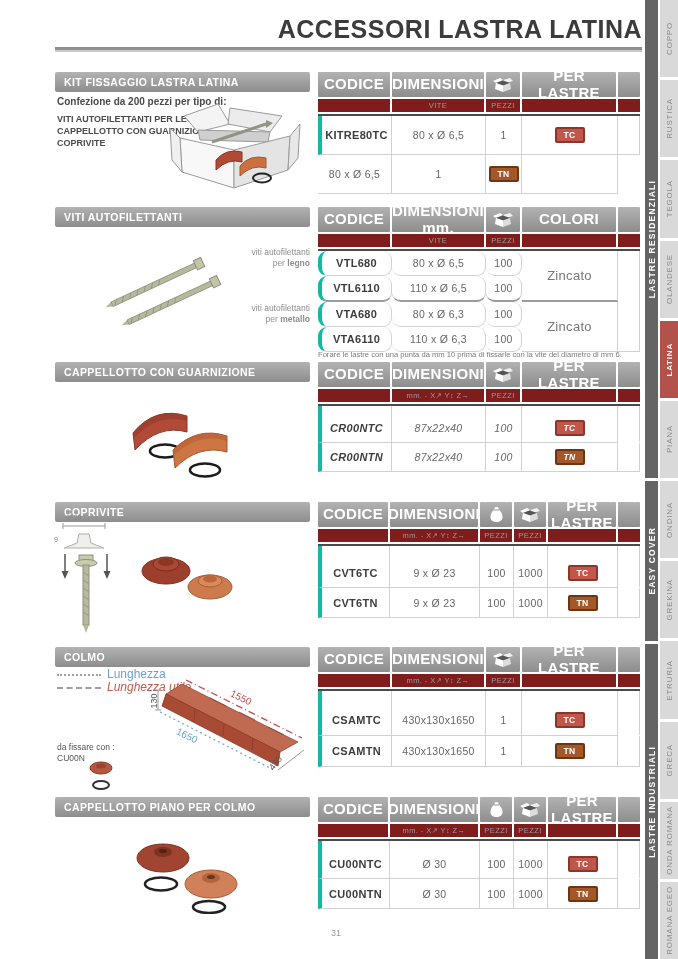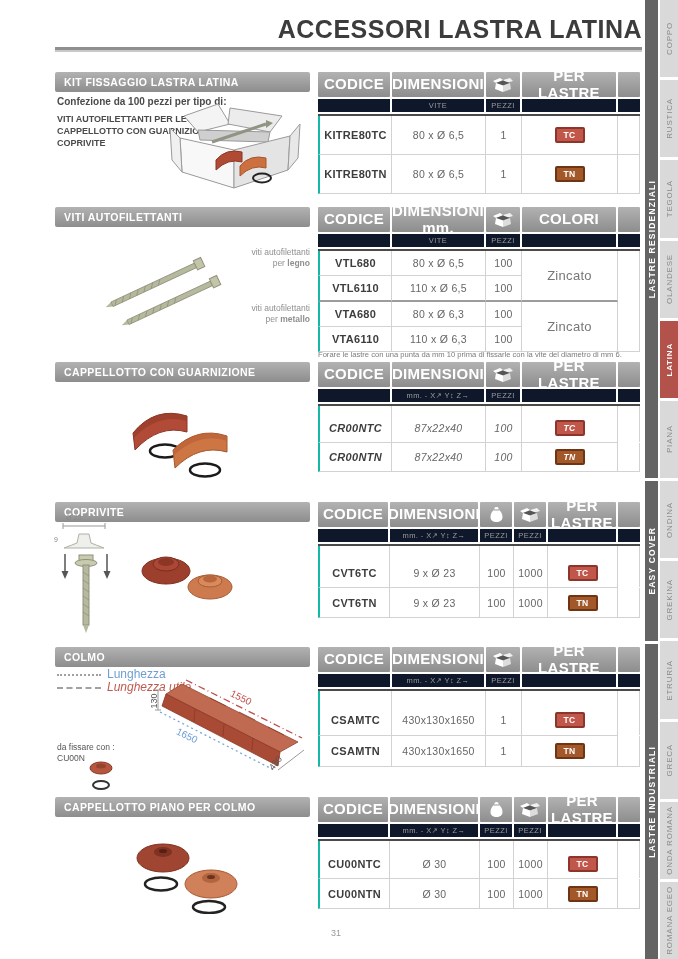--- a/index.html
+++ b/index.html
@@ -22,34 +22,34 @@
   
   .tbl{position:absolute;left:318px;width:322px;}
   .grid{display:grid;}
   .g1{grid-template-columns:74px 94px 36px 1fr 22px;}
   .g2{grid-template-columns:72px 90px 34px 34px 1fr 22px;}
   .th{background:linear-gradient(#b2b2b2,#8d8d8d);color:#fff;font-weight:bold;
       font-size:15px;height:25px;display:flex;align-items:center;justify-content:center;
       text-align:center;margin-right:2px;letter-spacing:.3px;white-space:pre-line;
       line-height:1.1;border-radius:1px;}
   .th.last{margin-right:0;}
-  .ts{background:#0f172a;color:#9a9a9a;font-size:7.5px;height:13px;margin:2px 2px 0 0;
+  .ts{background:#7f1d1d;color:#9a9a9a;font-size:7.5px;height:13px;margin:2px 2px 0 0;
       display:flex;align-items:center;justify-content:center;letter-spacing:.4px;white-space:nowrap;}
   .ts.last{margin-right:0;}
   .dark{grid-column:1/-1;height:2px;background:#4a4a4a;margin-top:2px;}
   .td{border-right:1px solid #d2d2d2;border-bottom:1px solid #d2d2d2;display:flex;
       align-items:center;justify-content:center;color:#666;font-size:10.5px;
       letter-spacing:.3px;background:#fff;}
-  .td.c1{border-left:2px solid #14b8a6;}
+  .td.c1{border-left:4px solid #14b8a6;}
   .cod{font-weight:bold;color:#3d3d3d;font-size:11px;}
   .nb{border-bottom:none;}
   .bsep{border-bottom:2px solid #9c9c9c;}
   .span2{grid-row:span 2;}
   .span4{grid-row:span 4;}
-  .h38{height:38px;} .h24{height:24px;} .h28{height:28px;font-style:italic;} .h29{height:29px;} .h30{height:30px;}
+  .h38{height:38px;} .h24{height:24px;border-radius:9px;} .h28{height:28px;font-style:italic;} .h29{height:29px;} .h30{height:30px;}
   .sp8{height:8px;} .sp12{height:12px;} .sp14{height:14px;}
   .zinc{color:#777;font-size:13px;}
   .badge{min-width:30px;height:16px;padding:0 4px;border-radius:2px;color:#fff;
          font-weight:bold;font-size:8.5px;display:flex;align-items:center;
          justify-content:center;box-sizing:border-box;border:2px solid #000;}
   .footnote{position:absolute;left:318px;top:350px;width:330px;font-size:7.6px;
             color:#7a7a7a;white-space:nowrap;}
 
   
   .s1-intro{position:absolute;left:57px;top:96px;font-size:10px;font-weight:bold;color:#4a4a4a;}
@@ -82,21 +82,21 @@
   .tab.active{background:#b3524a;}
   .tab.active .vtext{color:#fff;font-weight:bold;}
 </style>
 </head>
 <body>
 
 <div class="page-title">ACCESSORI LASTRA LATINA</div>
 <div class="title-rule"></div>
 
 <div class="sec-bar" style="top:72px">KIT FISSAGGIO LASTRA LATINA</div>
-<div class="s1-intro">Confezione da 100 pezzi per tipo di:</div>
+<div class="s1-intro">Confezione da 200 pezzi per tipo di:</div>
 <div class="s1-items">
   <div>VITI AUTOFILETTANTI PER LEGNO</div>
   <div>CAPPELLOTTO CON GUARNIZIONE</div>
   <div>COPRIVITE</div>
 </div>
 <svg class="abs" style="left:170px;top:98px" width="132" height="92" viewBox="0 0 132 92">
   <polygon points="14,18 48,6 60,26 28,34" fill="#f4f4f4" stroke="#9a9a9a"></polygon>
   <polygon points="60,10 112,18 100,34 58,26" fill="#ececec" stroke="#9a9a9a"></polygon>
   <polygon points="28,32 100,34 98,44 30,42" fill="#cfcfcf" stroke="#9a9a9a"></polygon>
   <polygon points="10,40 64,52 64,90 12,74" fill="#f8f8f8" stroke="#9a9a9a"></polygon>
@@ -129,21 +129,20 @@
     <div class="ts"></div>
     <div class="ts last"></div>
     <div class="dark"></div>
     <div class="td c1 cod h38">KITRE80TC</div>
     <div class="td h38">80 x Ø 6,5</div>
     <div class="td h38">1</div>
     <div class="td h38">
         <span class="badge tc" style="background: rgb(193, 87, 74); border-color: rgb(140, 53, 42);">TC</span>
       </div>
     <div class="td h38"></div>
-    <div class="td c1 cod h38">KITRE80TN</div>
     <div class="td h38">80 x Ø 6,5</div>
     <div class="td h38">1</div>
     <div class="td h38">
         <span class="badge tn" style="background: rgb(163, 88, 42); border-color: rgb(111, 52, 19);">TN</span>
       </div>
     <div class="td h38"></div>
   </div>
 </div>
 
 <div class="sec-bar" style="top:207px">VITI AUTOFILETTANTI</div>

